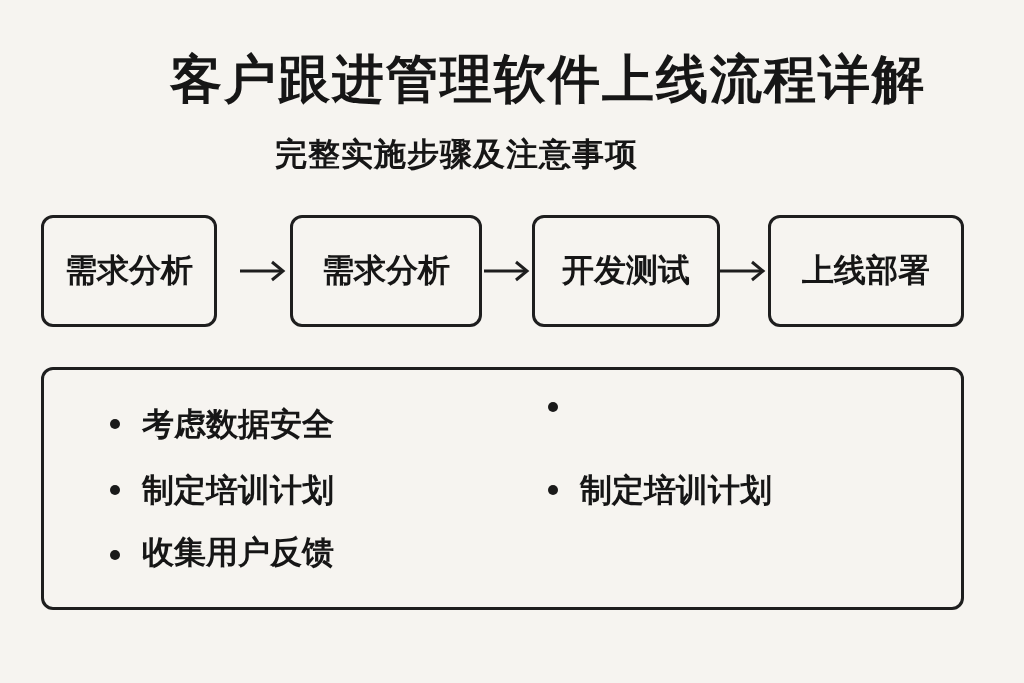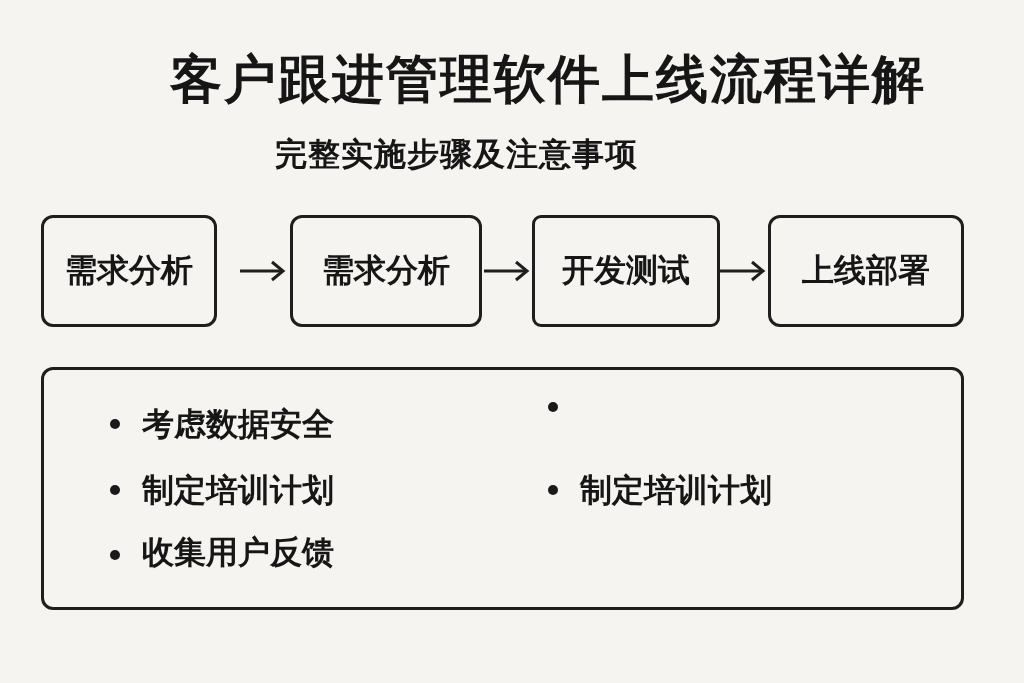--- a/index.html
+++ b/index.html
@@ -46,21 +46,21 @@
   </svg>
 
   <div class="step" style="left:290px;width:192px;">
     <span>需求分析</span>
   </div>
   <svg class="arrow" style="left:484px;" viewBox="0 0 46 24">
     <line x1="0" y1="12" x2="42" y2="12" stroke="#1e1e1e" stroke-width="3"></line>
     <polyline points="32,3 43,12 32,21" fill="none" stroke="#1e1e1e" stroke-width="3"></polyline>
   </svg>
 
-  <div class="step" style="left:532px;width:188px;border-radius:9px;">
+  <div class="step" style="left:532px;width:188px;">
     <span>开发测试</span>
   </div>
   <svg class="arrow" style="left:720px;" viewBox="0 0 46 24">
     <line x1="0" y1="12" x2="42" y2="12" stroke="#1e1e1e" stroke-width="3"></line>
     <polyline points="32,3 43,12 32,21" fill="none" stroke="#1e1e1e" stroke-width="3"></polyline>
   </svg>
 
   <div class="step" style="left:768px;width:196px;">
     <span>上线部署</span>
   </div>

